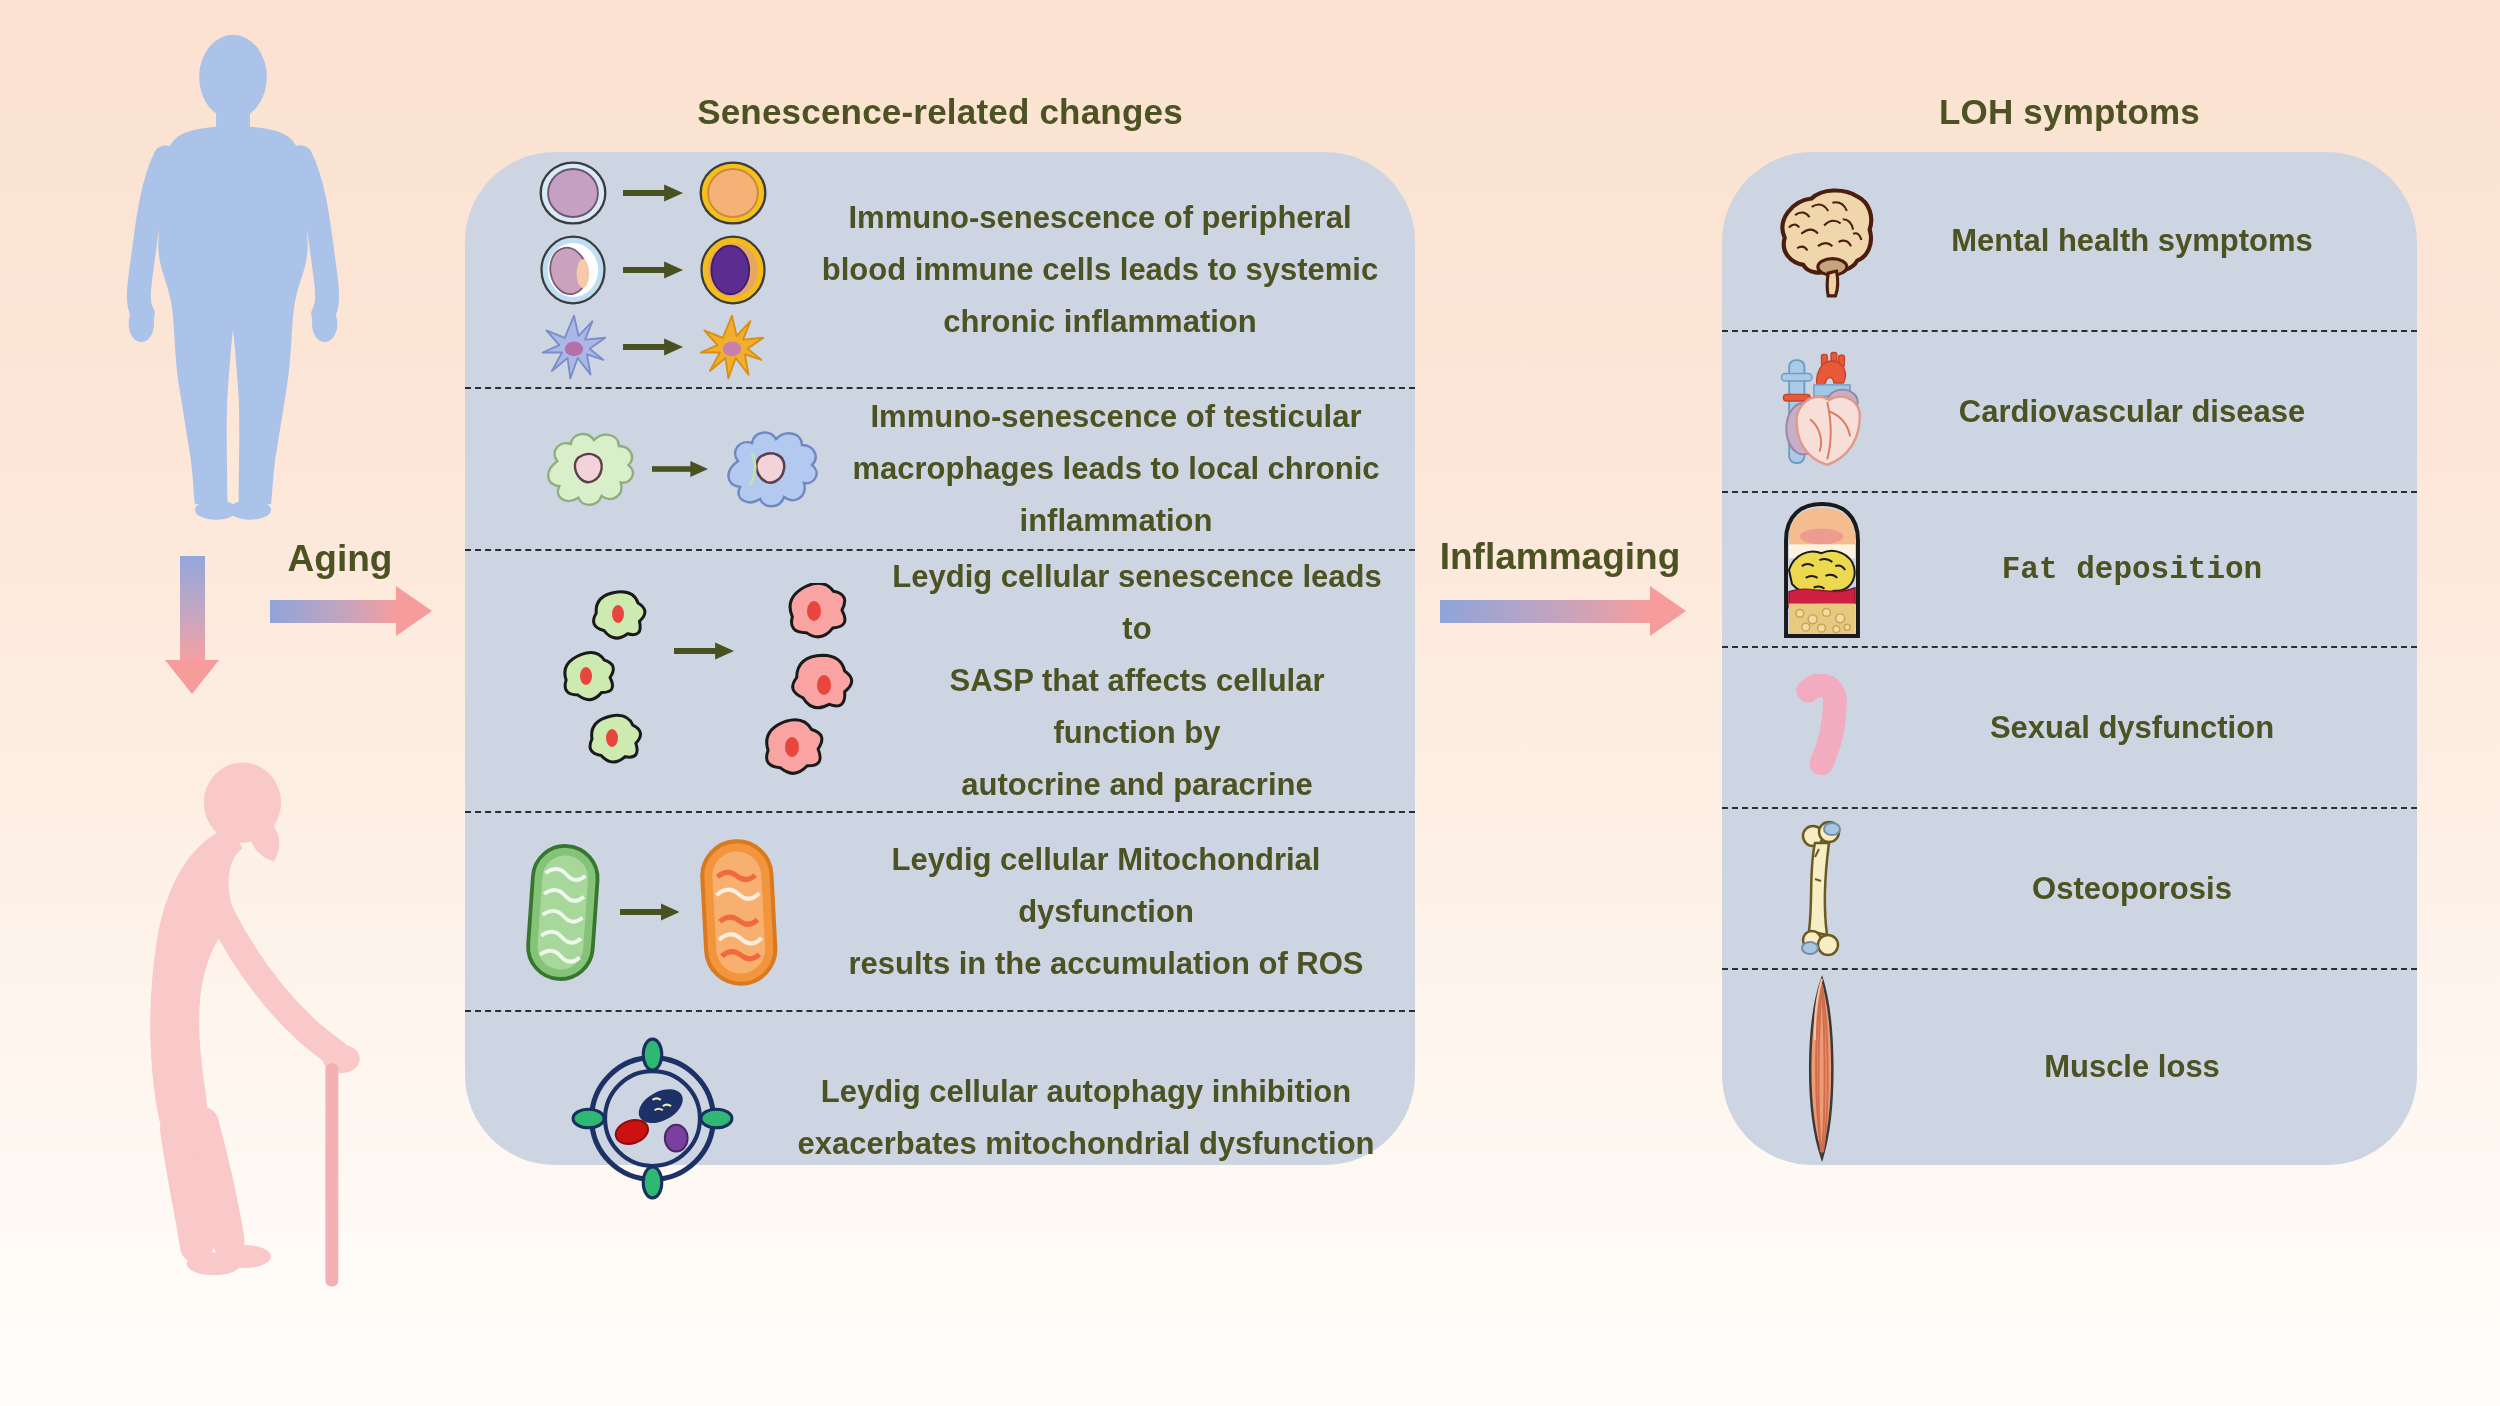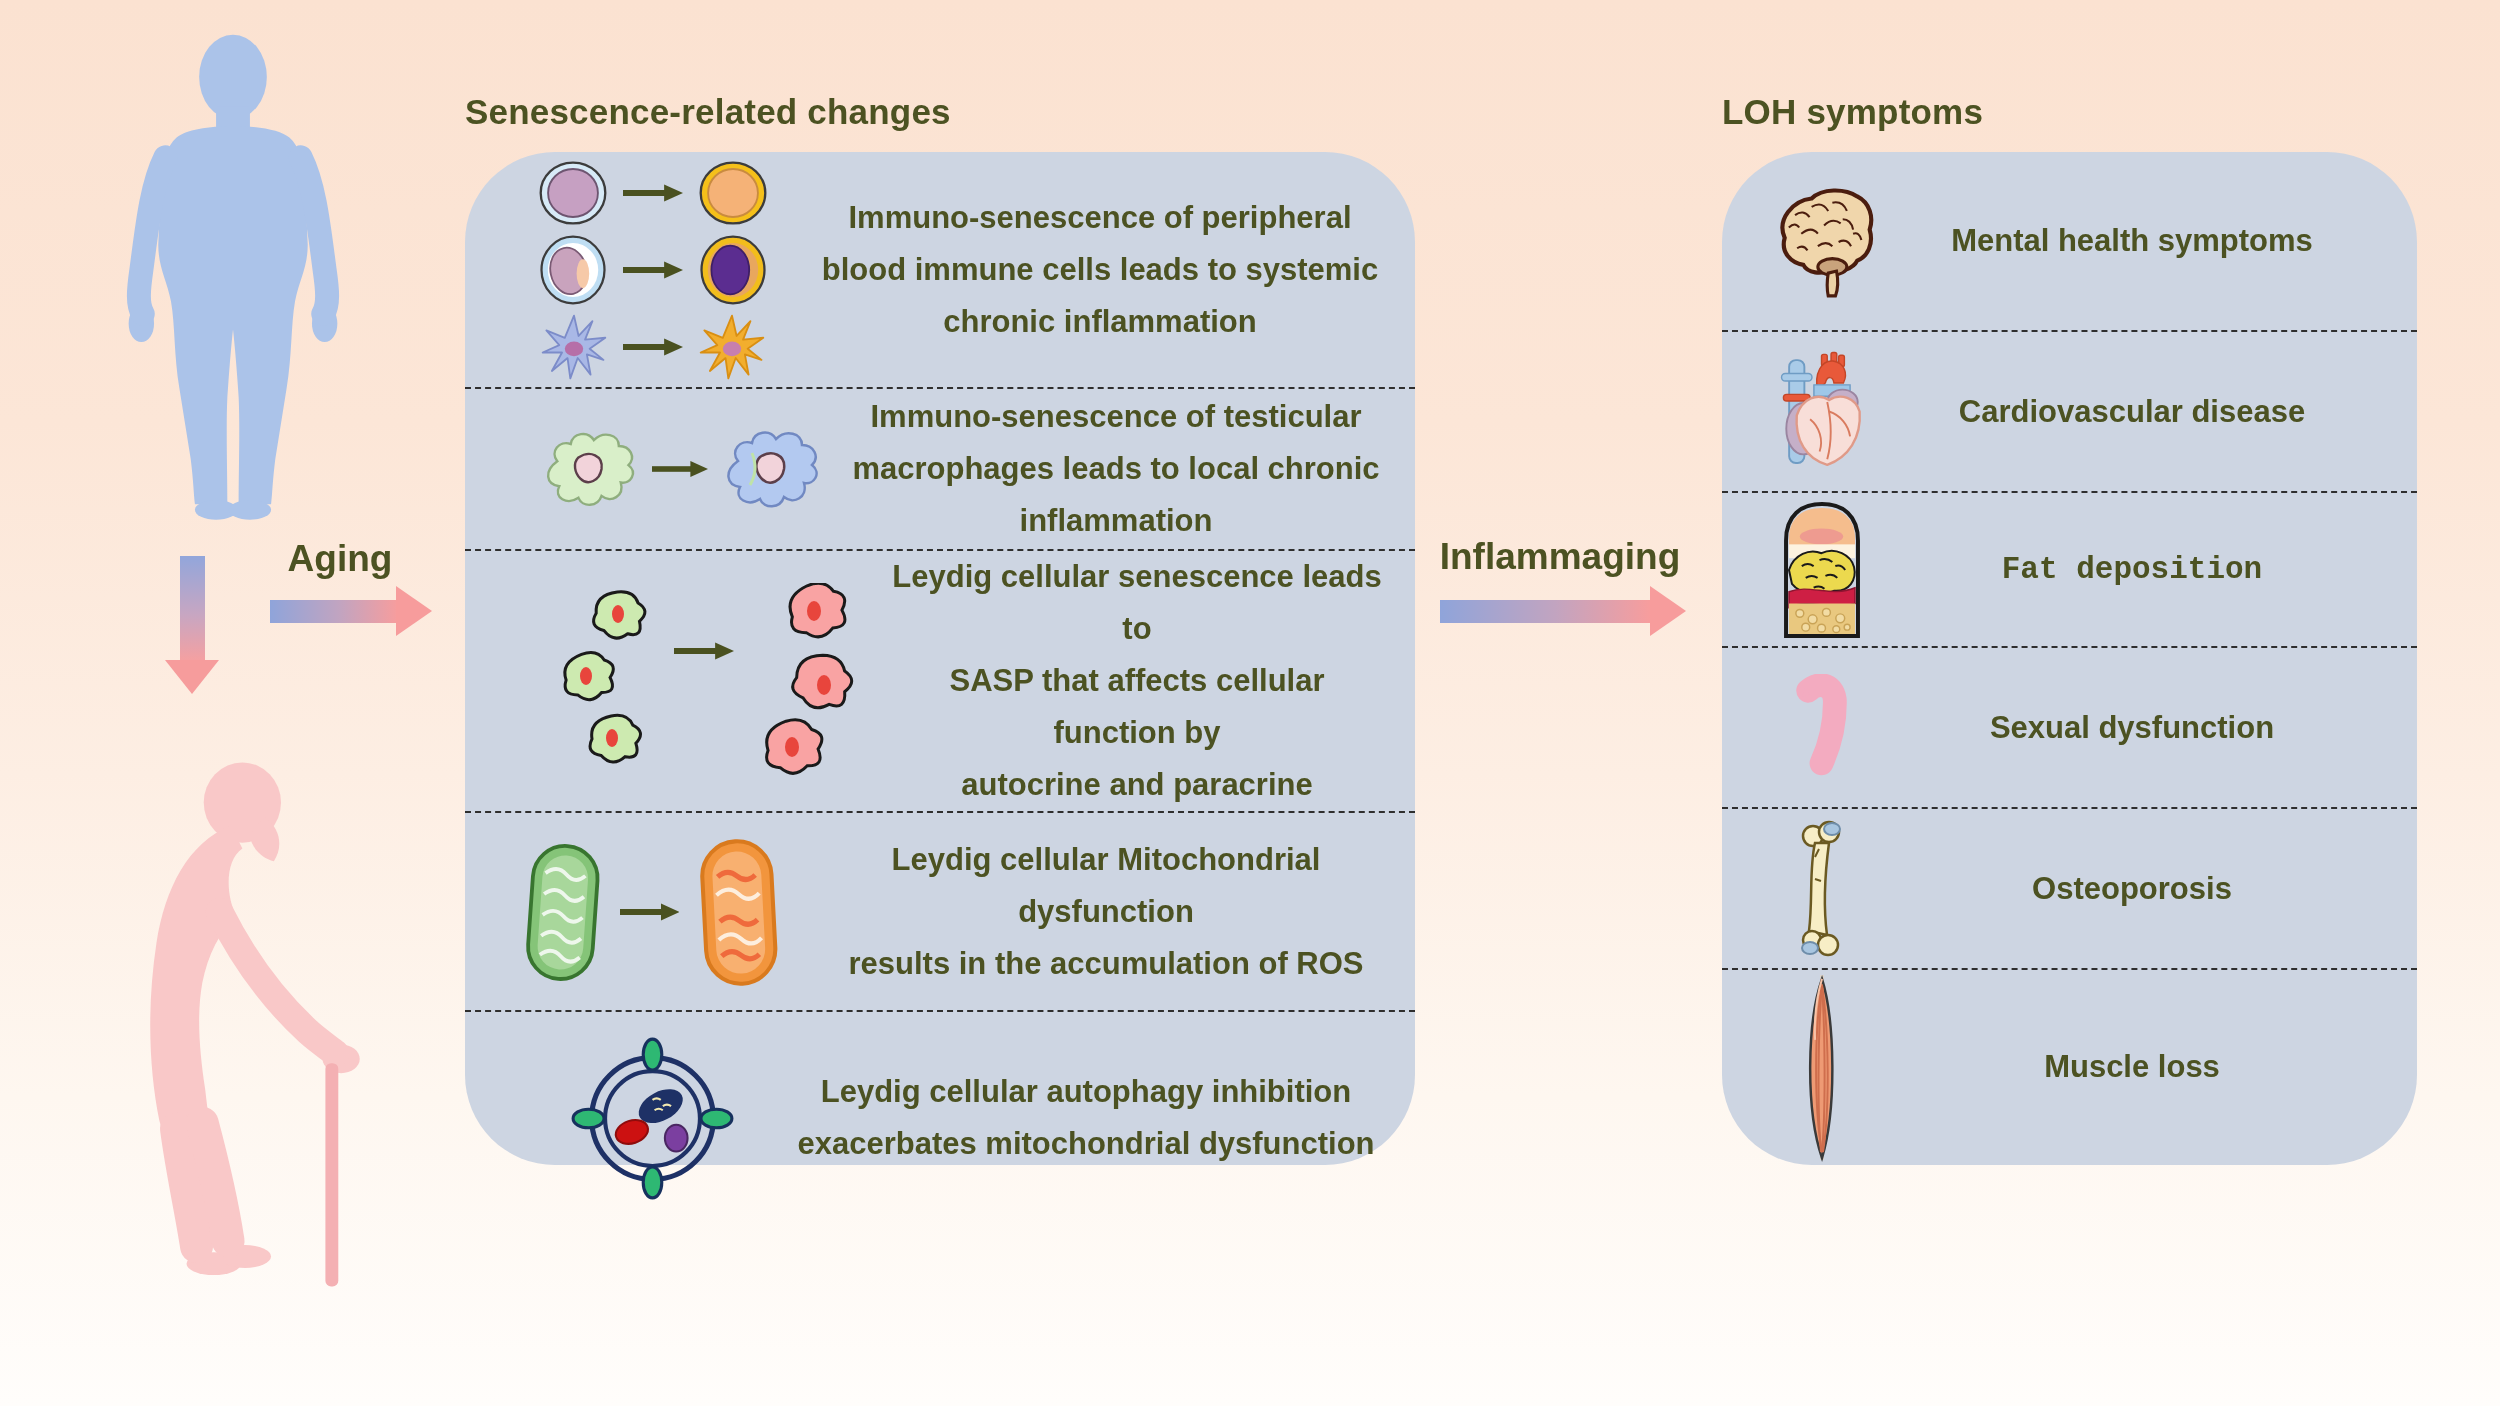--- a/index.html
+++ b/index.html
@@ -7,21 +7,21 @@
     width:2500px;height:1406px;position:relative;overflow:hidden;
     font-family:"Liberation Sans", sans-serif;font-weight:bold;
     background:linear-gradient(180deg,#fbe2d1 0%,#fce6d7 30%,#fdeee3 55%,#fef7f0 78%,#fffdfb 100%);
   }
   .olive{color:#4c5222;}
   .panel{
     position:absolute;background:#cdd5e2;border-radius:90px;
     display:flex;flex-direction:column;
   }
   .panel-title{
-    position:absolute;text-align:left;font-size:35px;letter-spacing:0.2px;
+    position:absolute;text-align:center;font-size:35px;letter-spacing:0.2px;
   }
   .row{display:flex;align-items:center;box-sizing:border-box;}
   .row.sep{border-bottom:2px dashed #2e2e2e;}
   .icon-zone{display:flex;align-items:center;flex-shrink:0;}
   .text-zone{
     flex:1;text-align:center;font-size:31px;line-height:52px;
     white-space:pre-line;color:#4c5222;padding-right:28px;
   }
   .loh-label{
     flex:1;text-align:center;font-size:31px;color:#4c5222;padding-right:50px;

